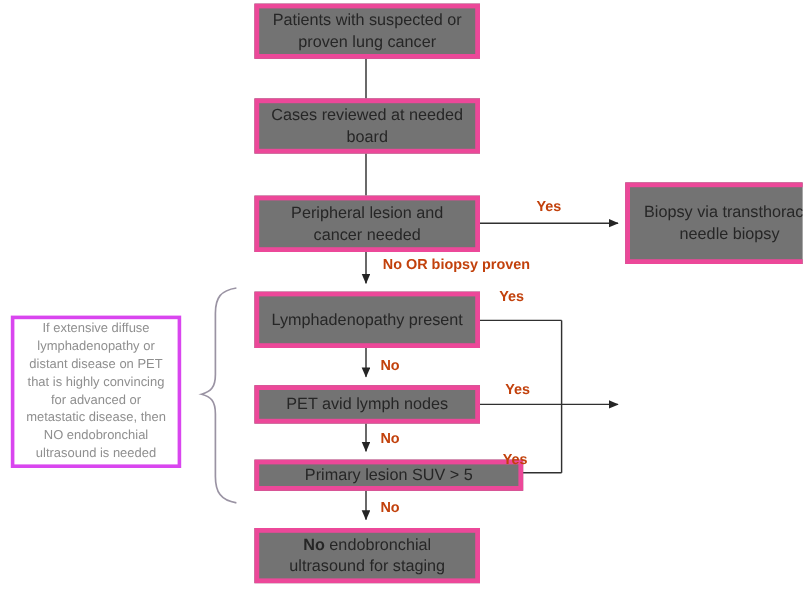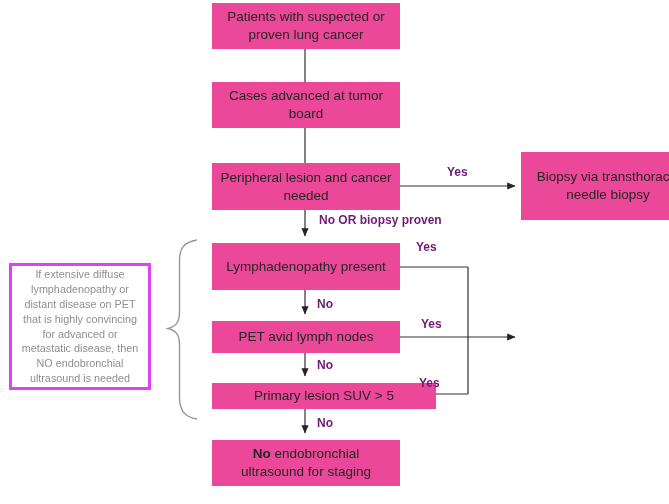--- a/index.html
+++ b/index.html
@@ -1,42 +1,42 @@
 <!DOCTYPE html>
 <html><head>
 <meta charset="utf-8">
 <style>
   html,body{margin:0;padding:0;background:#fff;}
   #canvas{
     position:relative;width:669px;height:504px;background:#ffffff;overflow:hidden;
     font-family:"Liberation Sans",sans-serif;
   }
   .node{
-    position:absolute;box-sizing:border-box;background:#ec4899;
-    border:2px solid #ec4899;color:#262626;
+    position:absolute;box-sizing:border-box;background:#737373;
+    border:4px solid #ec4899;color:#262626;
     display:flex;align-items:center;justify-content:center;text-align:center;
     font-size:13.5px;line-height:1.3;padding:2px 6px;
   }
   #n-patients  {left:212px;top:3px;  width:188px;height:46px;}
   #n-tumor     {left:212px;top:82px; width:188px;height:46px;}
   #n-peripheral{left:212px;top:163px;width:188px;height:47px;}
   #n-biopsy    {left:521px;top:152px;width:174px;height:68px;}
   #n-lymph     {left:212px;top:243px;width:188px;height:47px;}
   #n-pet       {left:212px;top:321px;width:188px;height:32px;}
   #n-suv       {left:212px;top:383px;width:224px;height:26px;}
   #n-ebus      {left:522px;top:301px;width:145px;height:67px;}
   #n-noebus    {left:212px;top:440px;width:188px;height:46px;}
   #annotation{
     position:absolute;left:9px;top:263px;width:142px;height:127px;box-sizing:border-box;
     border:3px solid #d946ef;background:#fff;color:#8f8f8f;
     display:flex;align-items:center;justify-content:center;text-align:center;
     font-size:10.8px;line-height:1.38;padding:3px 5px;
   }
   .elabel{
-    position:absolute;font-weight:bold;font-size:12px;color:#701a75;white-space:nowrap;
+    position:absolute;font-weight:bold;font-size:12px;color:#c2410c;white-space:nowrap;
   }
   #l-yes-biopsy{left:447px;top:165px;}
   #l-no-or     {left:319px;top:213px;}
   #l-yes-lymph {left:416px;top:240px;}
   #l-no-lymph  {left:317px;top:297px;}
   #l-yes-pet   {left:421px;top:317px;}
   #l-no-pet    {left:317px;top:358px;}
   #l-yes-suv   {left:419px;top:376px;}
   #l-no-suv    {left:317px;top:416px;}
   svg#wires{position:absolute;left:0;top:0;}
@@ -65,21 +65,21 @@
     <line x1="400" y1="394" x2="468" y2="394" stroke="#303030" stroke-width="1.2"></line>
     <line x1="400" y1="337" x2="515" y2="337" stroke="#303030" stroke-width="1.2" marker-end="url(#arrow)"></line>
     <path d="M197,240 C184,242 179.5,248 179.5,261 L179.5,312 C179.5,323 175.5,326.5 168,328.5 C175.5,330.5 179.5,334 179.5,345 L179.5,397 C179.5,410 184,417 197,419" fill="none" stroke="#9a93a3" stroke-width="1.4"></path>
   </svg>
 
   <div class="node" id="n-patients">
     <span>Patients with suspected or proven lung cancer</span>
   </div>
 
   <div class="node" id="n-tumor">
-    <span>Cases advanced at tumor board</span>
+    <span>Cases reviewed at needed board</span>
   </div>
 
   <div class="node" id="n-peripheral">
     <span>Peripheral lesion and cancer needed</span>
   </div>
 
   <div class="node" id="n-biopsy">
     <span>Biopsy via transthoracic needle biopsy</span>
   </div>
 

